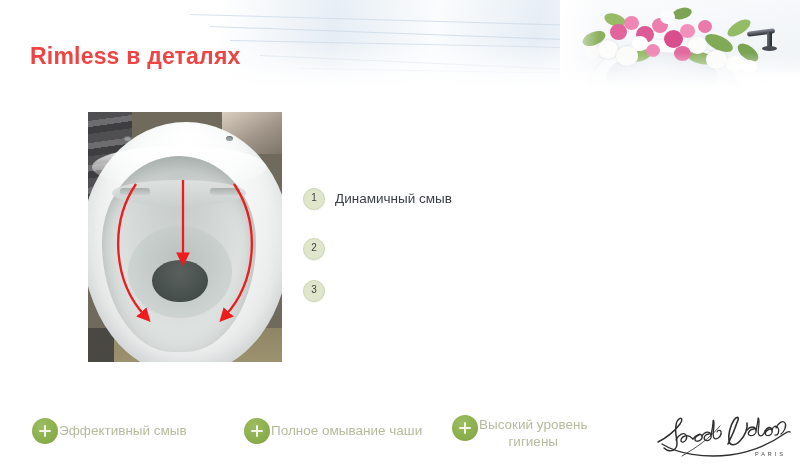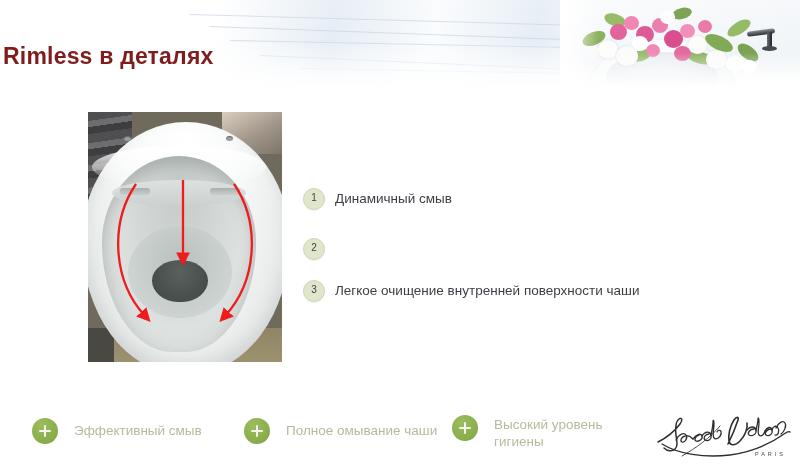--- a/index.html
+++ b/index.html
@@ -152,25 +152,25 @@
   .hp-fade {
     position: absolute;
     inset: 0;
     background: linear-gradient(90deg, #ffffff 0%, rgba(255,255,255,0.75) 5%, rgba(255,255,255,0) 16%),
                 linear-gradient(180deg, rgba(255,255,255,0) 60%, rgba(255,255,255,0.7) 85%, #ffffff 100%);
   }
 
   
   .slide-title {
     position: absolute;
-    left: 3px;
+    left: 30px;
     top: 43px;
     font-size: 23px;
     font-weight: bold;
-    color: #7f1d1d;
+    color: #ef4444;
     letter-spacing: 0.2px;
     white-space: nowrap;
   }
 
   
   .bowl-photo {
     position: absolute;
     left: 88px;
     top: 112px;
     width: 194px;
@@ -376,28 +376,28 @@
     background: #f2f5ea;
     border-radius: 1px;
   }
   .plus-badge .bar-h {
     left: 7px; top: 12px; width: 12px; height: 2px;
   }
   .plus-badge .bar-v {
     left: 12px; top: 7px; width: 2px; height: 12px;
   }
   .feature-label {
-    margin-left: 16px;
+    margin-left: 1px;
     font-size: 13.5px;
     line-height: 17px;
     color: #b7ba9c;
     padding-top: 4px;
     white-space: pre-line;
   }
-  .feature.f3 .feature-label { padding-top: 1px; }
+  .feature.f3 .feature-label { padding-top: 1px; text-align: center; }
 
   
   .logo {
     position: absolute;
     left: 652px;
     top: 408px;
     width: 140px;
     height: 56px;
   }
   .logo-paris {
@@ -510,21 +510,20 @@
   <div class="num-list">
     <div class="num-row r1">
       <div class="num-badge">1</div>
       <div class="num-text">Динамичный смыв</div>
     </div>
     <div class="num-row r2">
       <div class="num-badge">2</div>
     </div>
     <div class="num-row r3">
       <div class="num-badge">3</div>
-      <div class="num-text">Легкое очищение внутренней поверхности чаши</div>
     </div>
   </div>
 
   <div class="footer">
     <div class="feature f1">
       <div class="plus-badge">
         <div class="bar-h"></div>
           <div class="bar-v"></div>
       </div>
       <div class="feature-label">Эффективный смыв</div>

